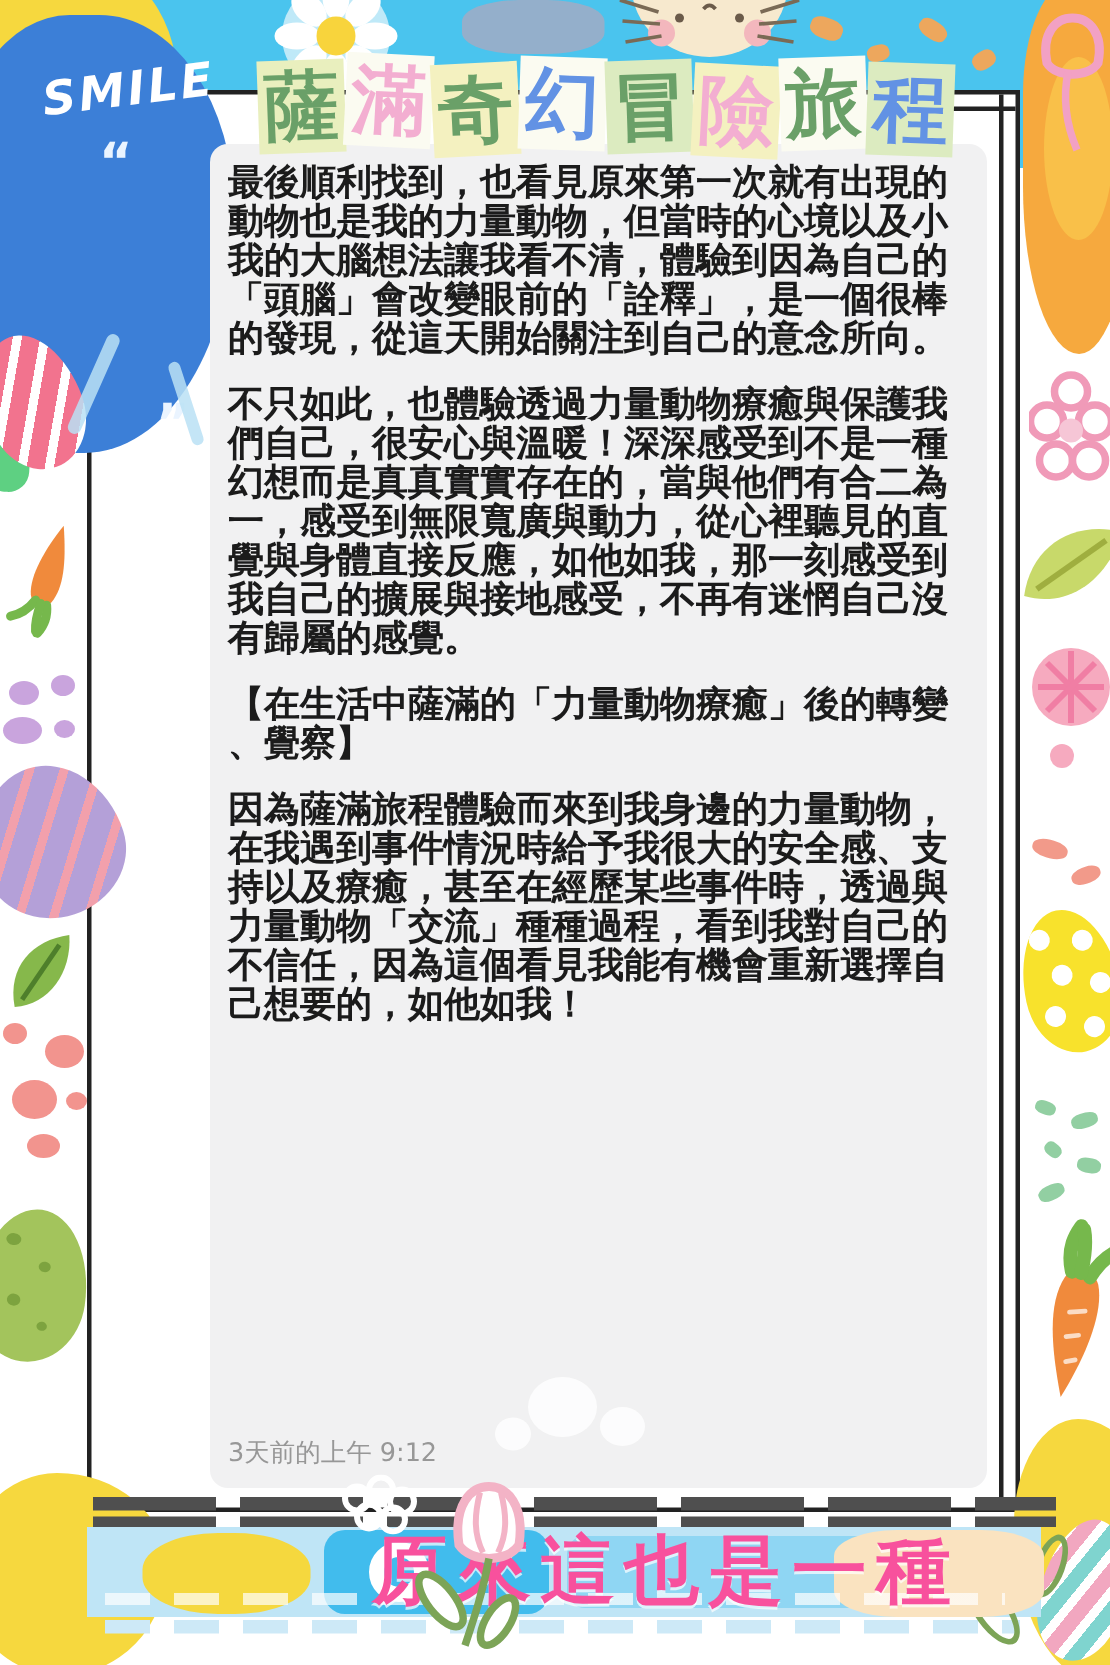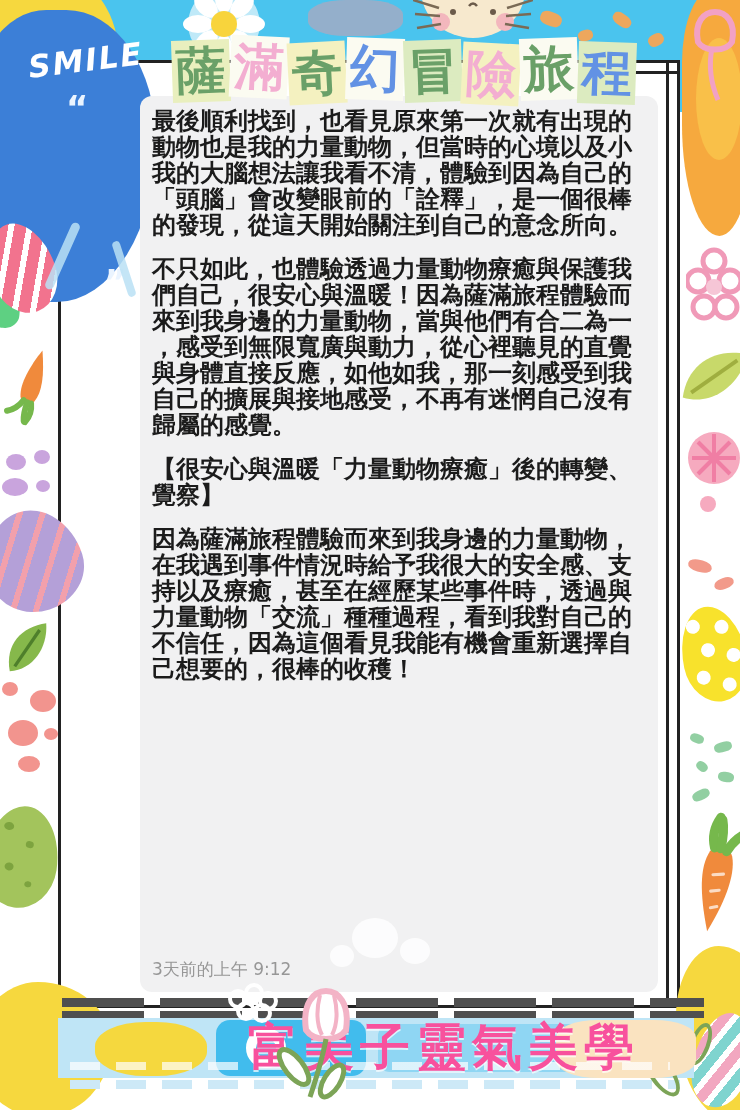--- a/index.html
+++ b/index.html
@@ -211,23 +211,23 @@
 
 <svg class="abs smiley" width="36" height="36" viewBox="0 0 36 36">
   <circle cx="18" cy="18" r="15" fill="#fff" stroke="#3a3a3a" stroke-width="2.4"></circle>
   <circle cx="12.5" cy="14" r="1.9" fill="#3a3a3a"></circle>
     <circle cx="23.5" cy="14" r="1.9" fill="#3a3a3a"></circle>
   <path d="M11 21 q7 7 14 0" fill="none" stroke="#3a3a3a" stroke-width="2.2" stroke-linecap="round"></path>
 </svg>
 
 <div class="abs bubble">
   <p>最後順利找到，也看見原來第一次就有出現的動物也是我的力量動物，但當時的心境以及小我的大腦想法讓我看不清，體驗到因為自己的「頭腦」會改變眼前的「詮釋」，是一個很棒的發現，從這天開始關注到自己的意念所向。</p>
-  <p>不只如此，也體驗透過力量動物療癒與保護我們自己，很安心與溫暖！因為薩滿旅程體驗而來到我身邊的力量動物，當與他們有合二為一，感受到無限寬廣與動力，從心裡聽見的直覺與身體直接反應，如他如我，那一刻感受到我自己的擴展與接地感受，不再有迷惘自己沒有歸屬的感覺。</p>
-  <p>【很安心與溫暖「力量動物療癒」後的轉變、覺察】</p>
-  <p>因為薩滿旅程體驗而來到我身邊的力量動物，在我遇到事件情況時給予我很大的安全感、支持以及療癒，甚至在經歷某些事件時，透過與力量動物「交流」種種過程，看到我對自己的不信任，因為這個看見我能有機會重新選擇自己想要的，很棒的收穫！</p>
+  <p>不只如此，也體驗透過力量動物療癒與保護我們自己，很安心與溫暖！深深感受到不是一種幻想而是真真實實存在的，當與他們有合二為一，感受到無限寬廣與動力，從心裡聽見的直覺與身體直接反應，如他如我，那一刻感受到我自己的擴展與接地感受，不再有迷惘自己沒有歸屬的感覺。</p>
+  <p>【在生活中薩滿的「力量動物療癒」後的轉變、覺察】</p>
+  <p>因為薩滿旅程體驗而來到我身邊的力量動物，在我遇到事件情況時給予我很大的安全感、支持以及療癒，甚至在經歷某些事件時，透過與力量動物「交流」種種過程，看到我對自己的不信任，因為這個看見我能有機會重新選擇自己想要的，如他如我！</p>
   <div class="timestamp">3天前的上午 9:12</div>
 </div>
 <div class="abs paw-watermark p1"></div>
 <div class="abs paw-watermark p2"></div>
 <div class="abs paw-watermark p3"></div>
 
 <div class="abs egg egg-pink-striped"></div>
 <svg class="abs carrot-left" width="58" height="80" viewBox="0 0 60 120">
   <path d="M30 115 C18 80 14 55 22 38 C26 30 40 30 44 40 C50 58 42 88 30 115Z" fill="#f08a3c"></path>
   <g stroke="#76b84c" stroke-width="9" fill="none" stroke-linecap="round">
@@ -343,13 +343,13 @@
   </g>
 </svg>
 <svg class="abs tulip-footer" width="100" height="115" viewBox="0 0 100 115">
   <path d="M30 45 C26 18 38 6 50 6 C62 6 74 18 70 45 C62 57 38 57 30 45Z" fill="#fff" stroke="#f3b3c6" stroke-width="6"></path>
   <path d="M44 10 C40 26 40 38 46 50" fill="none" stroke="#f3b3c6" stroke-width="4"></path>
   <path d="M58 10 C62 26 62 38 56 50" fill="none" stroke="#f3b3c6" stroke-width="4"></path>
   <path d="M50 54 C46 76 40 94 34 112" fill="none" stroke="#7ca457" stroke-width="5"></path>
   <ellipse cx="18" cy="82" rx="9" ry="21" transform="rotate(-38 18 82)" fill="#fff" stroke="#7ca457" stroke-width="5"></ellipse>
   <ellipse cx="56" cy="96" rx="8" ry="18" transform="rotate(32 56 96)" fill="#fff" stroke="#7ca457" stroke-width="5"></ellipse>
 </svg>
-<div class="abs brand">富美子靈氣美學</div>
+<div class="abs brand">原來這也是一種</div>
 
 </body></html>

